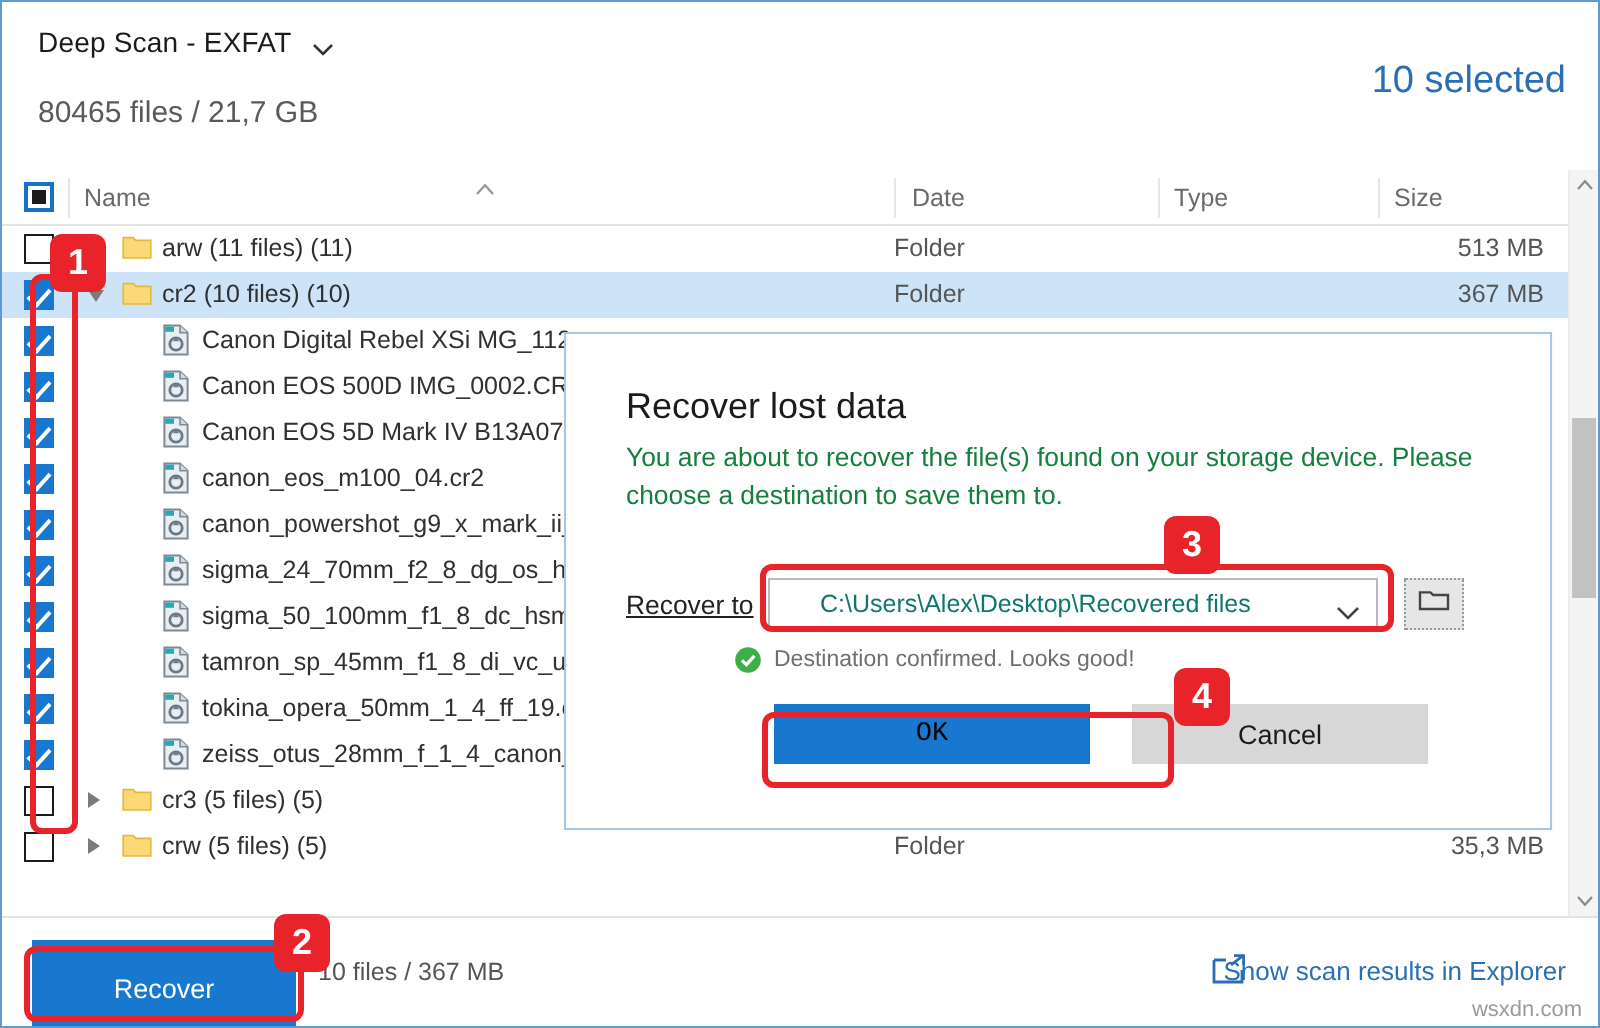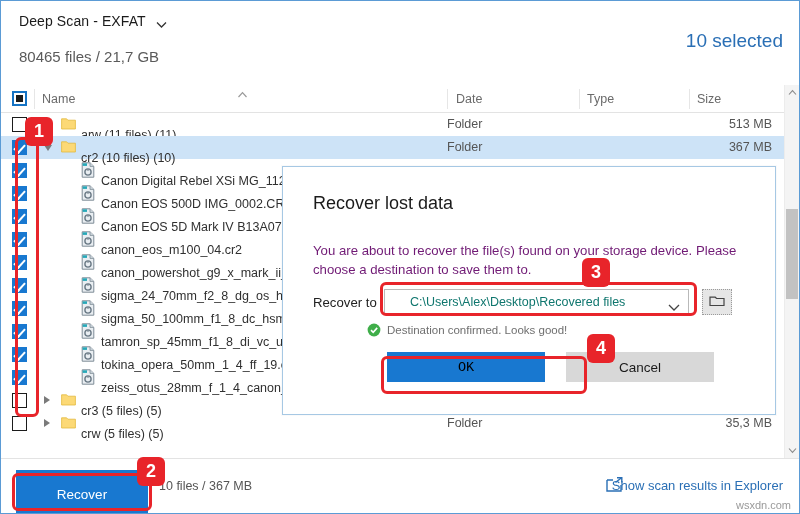--- a/index.html
+++ b/index.html
@@ -53,21 +53,21 @@
   .row .cb.checked { border:none; background:#1878d0; }
   .row .cb.checked::after {
     content:""; position:absolute; left:4px; top:2px; width:5px; height:9px;
     border:solid #fff; border-width:0 2px 2px 0; transform:rotate(42deg);
   }
   .tri { position:absolute; top:7px; width:0; height:0; }
   .tri.right { border-left:6px solid #7a7a7a; border-top:4.5px solid transparent; border-bottom:4.5px solid transparent; }
   .tri.down  { border-top:6px solid #7a7a7a; border-left:4.5px solid transparent; border-right:4.5px solid transparent; top:9px; }
   .folder-ico { position:absolute; top:4px; width:15px; height:13px; }
   .file-ico { position:absolute; top:3px; width:14px; height:16px; }
-  .nm { position:absolute; top:15px; white-space:nowrap;text-align:center; }
+  .nm { position:absolute; top:4px; white-space:nowrap;text-align:center; }
   .ty { position:absolute; top:4px; left:446px; color:#555; }
   .sz { position:absolute; top:4px; right:12px; color:#555; text-align:right; }
 
   
   .vscroll { position:absolute; right:0; top:84px; width:15px; bottom:55px; background:#f4f4f4; border-left:1px solid #ececec; }
   .vscroll .arr { position:absolute; left:0; right:0; height:15px; display:flex; align-items:center; justify-content:center; color:#8a8a8a; font-size:8px;}
   .vscroll .arr.up { top:0; } .vscroll .arr.dn { bottom:0; }
   .vscroll .thumb { position:absolute; left:1px; right:1px; top:124px; height:90px; background:#c2c2c2; }
 
   
@@ -81,22 +81,22 @@
   .explorer-link { position:absolute; right:16px; top:19px; font-size:13px; color:#2a6fb5; cursor:pointer; }
   .explorer-ico { position:absolute; right:176px; top:18px; width:17px; height:15px; }
 
   
   .dialog {
     position:absolute; left:281px; top:165px; width:494px; height:249px;
     background:#fff; border:1px solid #a6c8e4;
     box-shadow:0 0 0 1px rgba(0,0,0,.02);
   }
   .dlg-title { position:absolute; left:30px; top:26px; font-size:18px; color:#1b1b1b; }
-  .dlg-body { position:absolute; left:30px; top:74px; width:440px; font-size:13.2px; color:#701a75; line-height:19px; }
-  .dlg-label { position:absolute; left:30px; top:128px; font-size:13.2px; color:#222; }
+  .dlg-body { position:absolute; left:30px; top:52px; width:440px; font-size:13.2px; color:#15803d; line-height:19px; }
+  .dlg-label { position:absolute; left:30px; top:128px; font-size:13.2px; color:#222;text-decoration:underline; }
   .dlg-combo {
     position:absolute; left:101px; top:122px; width:305px; height:26px;
     border:1px solid #b9b9b9; background:#fff;
   }
   .dlg-combo .val { position:absolute; left:25px; top:5px; font-size:12.5px; color:#0f766e; white-space:nowrap; }
   .dlg-combo .cv { position:absolute; right:8px; top:8px; width:12px; height:9px; }
   .dlg-browse {
     position:absolute; left:419px; top:122px; width:30px; height:26px;
     background:#e6e6e6; border:1px dotted #9a9a9a;
     display:flex; align-items:center; justify-content:center;

